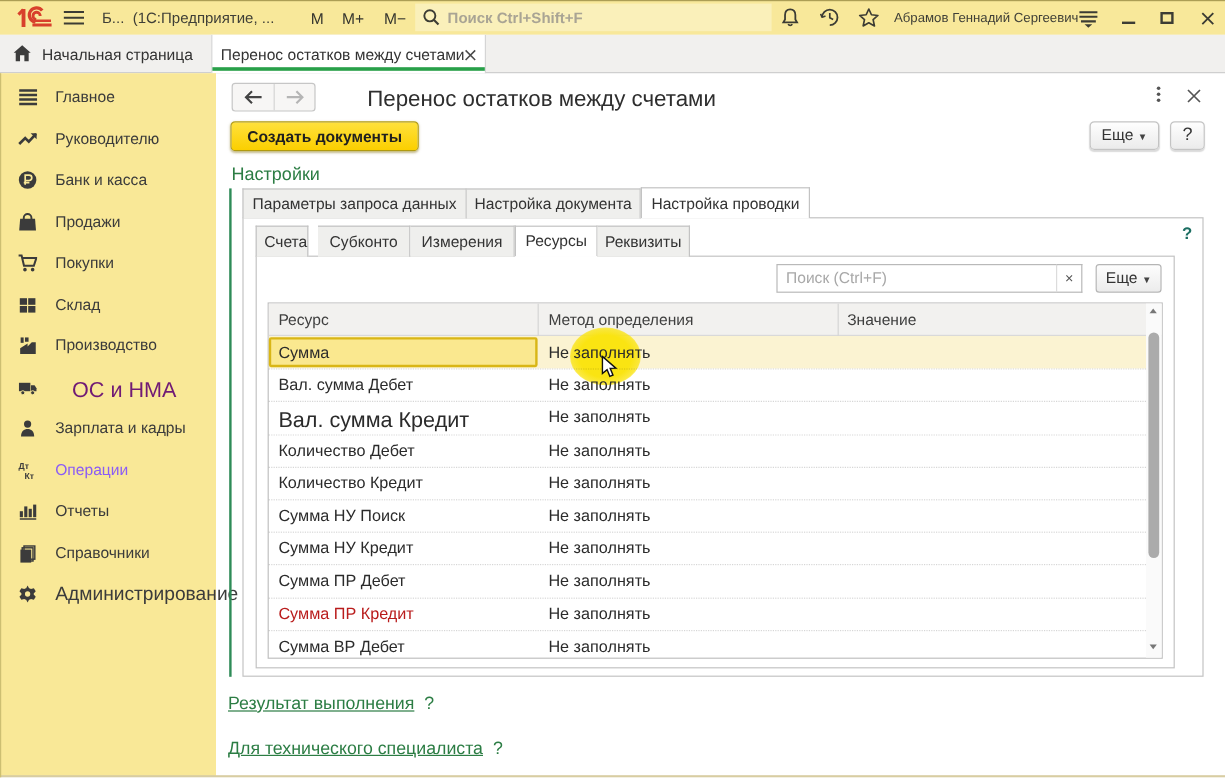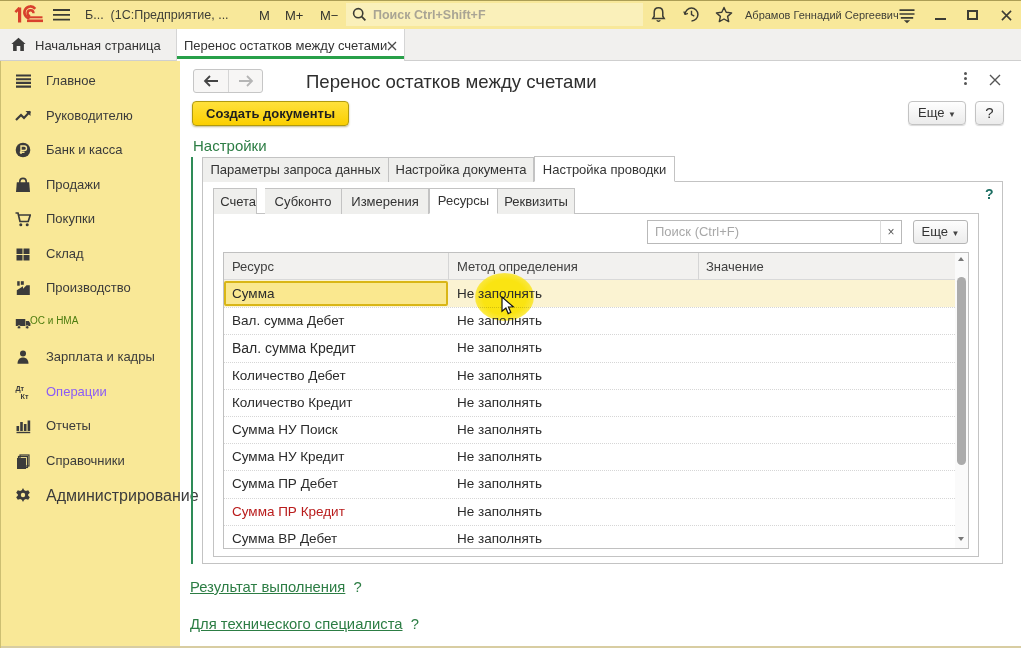--- a/index.html
+++ b/index.html
@@ -109,21 +109,21 @@
       <rect x="5.8" y="1.2" width="3" height="3.6" fill="#3b3b3b"></rect>
       <path d="M1.8,15 L1.8,10.2 L8,6.3 L8,8.8 L11.5,5.2 L14.8,5.2 L14.8,15 Z" fill="#3b3b3b"></path>
     </svg>
     <div class="abs" style="left:46px;top:280px;font-size:13px;color:#3b3b3b;">Производство</div>
     <svg class="abs" style="left:15px;top:314.5px;" width="16" height="16" viewBox="0 0 16 16">
       <rect x="0.8" y="4" width="9.5" height="7" fill="#3b3b3b"></rect>
       <path d="M10.8,6 L13.8,6 L15.4,8.5 L15.4,11 L10.8,11 Z" fill="#3b3b3b"></path>
       <circle cx="4" cy="12.3" r="1.7" fill="#3b3b3b" stroke="#f9e897" stroke-width="0.8"></circle>
       <circle cx="12.2" cy="12.3" r="1.7" fill="#3b3b3b" stroke="#f9e897" stroke-width="0.8"></circle>
     </svg>
-    <div class="abs" style="left:30px;top:314.5px;font-size:10px;color:#4d7c0f;">ОС и НМА</div>
+    <div class="abs" style="left:60px;top:314.5px;font-size:18px;color:#701a75;">ОС и НМА</div>
     <svg class="abs" style="left:15px;top:349px;" width="16" height="16" viewBox="0 0 16 16">
       <circle cx="8" cy="4.4" r="3" fill="#3b3b3b"></circle>
       <path d="M2.5,14.8 C2.5,10.6 5,8.6 8,8.6 C11,8.6 13.5,10.6 13.5,14.8 Z" fill="#3b3b3b"></path>
     </svg>
     <div class="abs" style="left:46px;top:349px;font-size:13px;color:#3b3b3b;">Зарплата и кадры</div>
     <svg class="abs" style="left:15px;top:383.5px;" width="16" height="16" viewBox="0 0 16 16">
       <text x="0.5" y="7.2" font-size="7.2" font-weight="bold" fill="#3b3b3b" font-family="Liberation Sans">Дт</text>
       <text x="5.5" y="15.2" font-size="7.2" font-weight="bold" fill="#3b3b3b" font-family="Liberation Sans">Кт</text>
     </svg>
     <div class="abs" style="left:46px;top:383.5px;font-size:13px;color:#8b5cf6;">Операции</div>
@@ -201,21 +201,21 @@
     <div class="abs" style="left:448px;top:253px;width:1px;height:27px;background:#d5d5d5;"></div>
     <div class="abs" style="left:698px;top:253px;width:1px;height:27px;background:#d5d5d5;"></div>
     <div class="abs" style="left:224px;top:280px;width:731px;height:27.2px;background:#fbf3d2;"></div>
     <div class="abs" style="left:224px;top:281px;width:224px;height:25.2px;background:#fae88f;border:2px solid #d9b616;border-radius:2px;"></div>
     <div class="abs" style="left:475px;top:273px;width:59px;height:48px;border-radius:50%;background:radial-gradient(ellipse at center, rgba(250,228,18,1) 52%, rgba(250,228,18,0.8) 68%, rgba(250,228,18,0) 82%);"></div>
     <div class="abs" style="left:232px;top:286px;font-size:13.5px;color:#2b2b2b;">Сумма</div>
     <div class="abs" style="left:457px;top:286px;font-size:13.5px;color:#2b2b2b;">Не заполнять</div>
     <div class="abs" style="left:232px;top:313.2px;font-size:13.5px;color:#2b2b2b;">Вал. сумма Дебет</div>
     <div class="abs" style="left:457px;top:313.2px;font-size:13.5px;color:#2b2b2b;">Не заполнять</div>
     <div class="abs" style="left:224px;top:307.2px;width:731px;height:1px;border-top:1px dotted rgba(0,0,0,0.16);"></div>
-    <div class="abs" style="left:232px;top:340.4px;font-size:14px;color:#2b2b2b;">Вал. сумма Кредит</div>
+    <div class="abs" style="left:232px;top:340.4px;font-size:18px;color:#2b2b2b;">Вал. сумма Кредит</div>
     <div class="abs" style="left:457px;top:340.4px;font-size:13.5px;color:#2b2b2b;">Не заполнять</div>
     <div class="abs" style="left:224px;top:334.4px;width:731px;height:1px;border-top:1px dotted rgba(0,0,0,0.16);"></div>
     <div class="abs" style="left:232px;top:367.6px;font-size:13.5px;color:#2b2b2b;">Количество Дебет</div>
     <div class="abs" style="left:457px;top:367.6px;font-size:13.5px;color:#2b2b2b;">Не заполнять</div>
     <div class="abs" style="left:224px;top:361.6px;width:731px;height:1px;border-top:1px dotted rgba(0,0,0,0.16);"></div>
     <div class="abs" style="left:232px;top:394.8px;font-size:13.5px;color:#2b2b2b;">Количество Кредит</div>
     <div class="abs" style="left:457px;top:394.8px;font-size:13.5px;color:#2b2b2b;">Не заполнять</div>
     <div class="abs" style="left:224px;top:388.8px;width:731px;height:1px;border-top:1px dotted rgba(0,0,0,0.16);"></div>
     <div class="abs" style="left:232px;top:422px;font-size:13.5px;color:#2b2b2b;">Сумма НУ Поиск</div>
     <div class="abs" style="left:457px;top:422px;font-size:13.5px;color:#2b2b2b;">Не заполнять</div>

